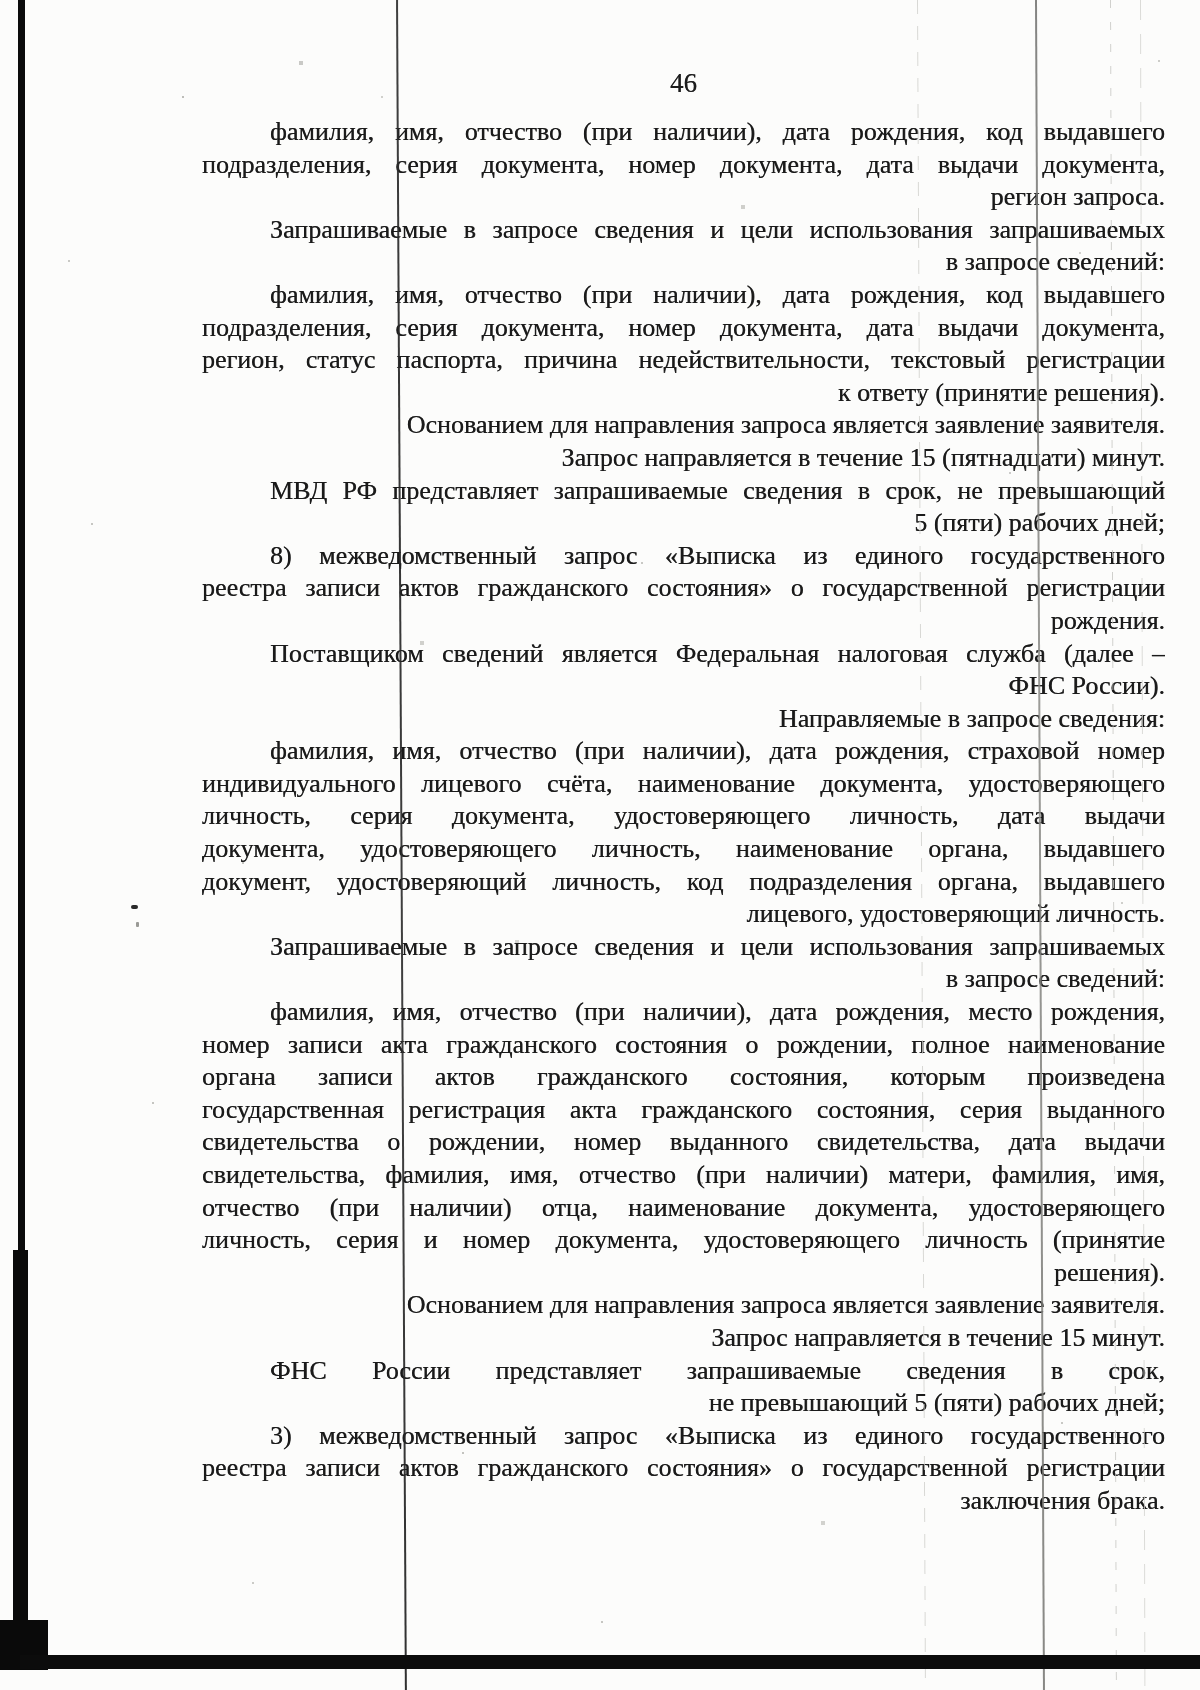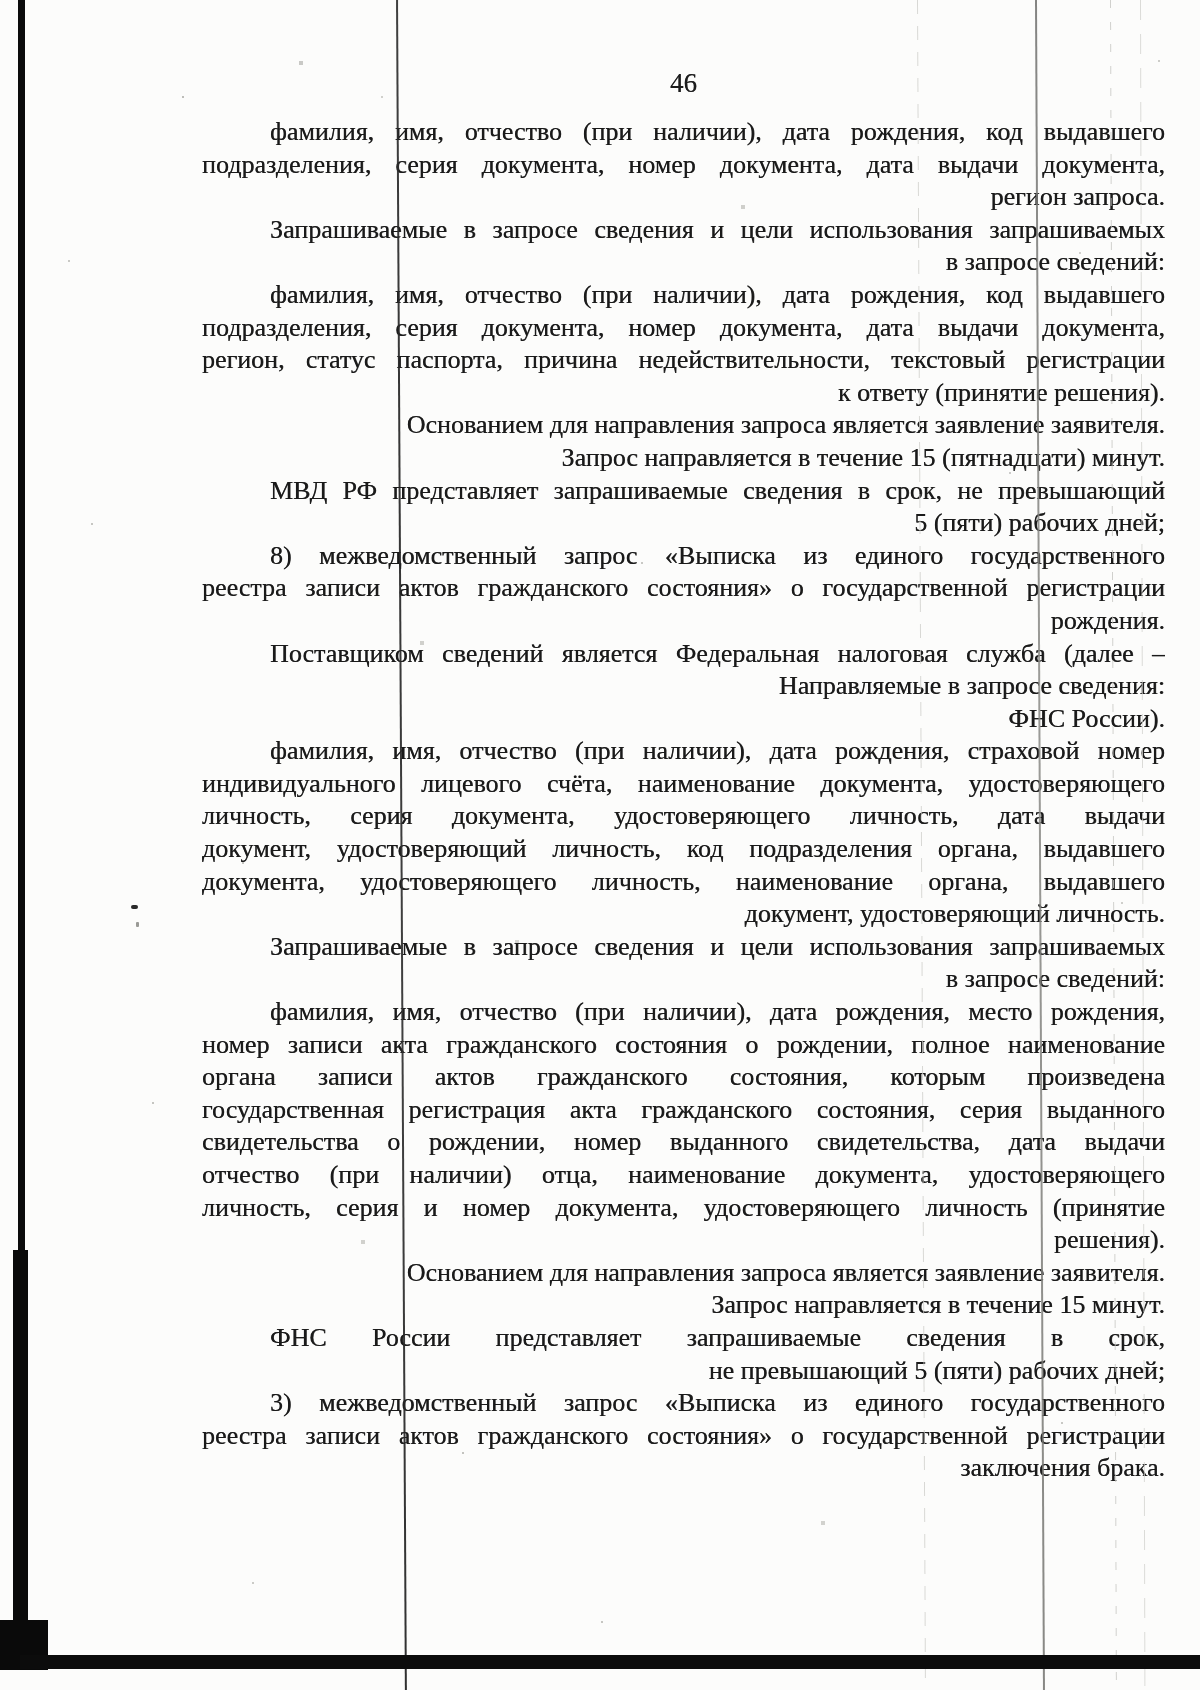--- a/index.html
+++ b/index.html
@@ -121,35 +121,36 @@
       <div class="line just">регион, статус паспорта, причина недействительности, текстовый регистрации</div>
       <div class="line">к ответу (принятие решения).</div>
       <div class="line indent">Основанием для направления запроса является заявление заявителя.</div>
       <div class="line indent">Запрос направляется в течение 15 (пятнадцати) минут.</div>
       <div class="line indent just">МВД РФ представляет запрашиваемые сведения в срок, не превышающий</div>
       <div class="line">5 (пяти) рабочих дней;</div>
       <div class="line indent just">8) межведомственный запрос «Выписка из единого государственного</div>
       <div class="line just">реестра записи актов гражданского состояния» о государственной регистрации</div>
       <div class="line">рождения.</div>
       <div class="line indent just">Поставщиком сведений является Федеральная налоговая служба (далее –</div>
+      <div class="line">ФНС России).</div>
       <div class="line indent">Направляемые в запросе сведения:</div>
-      <div class="line">ФНС России).</div>
       <div class="line indent just">фамилия, имя, отчество (при наличии), дата рождения, страховой номер</div>
       <div class="line just">индивидуального лицевого счёта, наименование документа, удостоверяющего</div>
       <div class="line just">личность, серия документа, удостоверяющего личность, дата выдачи</div>
+      <div class="line just">документа, удостоверяющего личность, наименование органа, выдавшего</div>
       <div class="line just">документ, удостоверяющий личность, код подразделения органа, выдавшего</div>
-      <div class="line just">документа, удостоверяющего личность, наименование органа, выдавшего</div>
-      <div class="line">документ, удостоверяющий личность.</div>
+      <div class="line">лицевого, удостоверяющий личность.</div>
       <div class="line indent just">Запрашиваемые в запросе сведения и цели использования запрашиваемых</div>
       <div class="line">в запросе сведений:</div>
       <div class="line indent just">фамилия, имя, отчество (при наличии), дата рождения, место рождения,</div>
       <div class="line just">номер записи акта гражданского состояния о рождении, полное наименование</div>
       <div class="line just">органа записи актов гражданского состояния, которым произведена</div>
       <div class="line just">государственная регистрация акта гражданского состояния, серия выданного</div>
       <div class="line just">свидетельства о рождении, номер выданного свидетельства, дата выдачи</div>
+      <div class="line just">свидетельства, фамилия, имя, отчество (при наличии) матери, фамилия, имя,</div>
       <div class="line just">отчество (при наличии) отца, наименование документа, удостоверяющего</div>
       <div class="line just">личность, серия и номер документа, удостоверяющего личность (принятие</div>
       <div class="line">решения).</div>
       <div class="line indent">Основанием для направления запроса является заявление заявителя.</div>
       <div class="line indent">Запрос направляется в течение 15 минут.</div>
       <div class="line indent just">ФНС России представляет запрашиваемые сведения в срок,</div>
       <div class="line">не превышающий 5 (пяти) рабочих дней;</div>
       <div class="line indent just">3) межведомственный запрос «Выписка из единого государственного</div>
       <div class="line just">реестра записи актов гражданского состояния» о государственной регистрации</div>
       <div class="line">заключения брака.</div>

